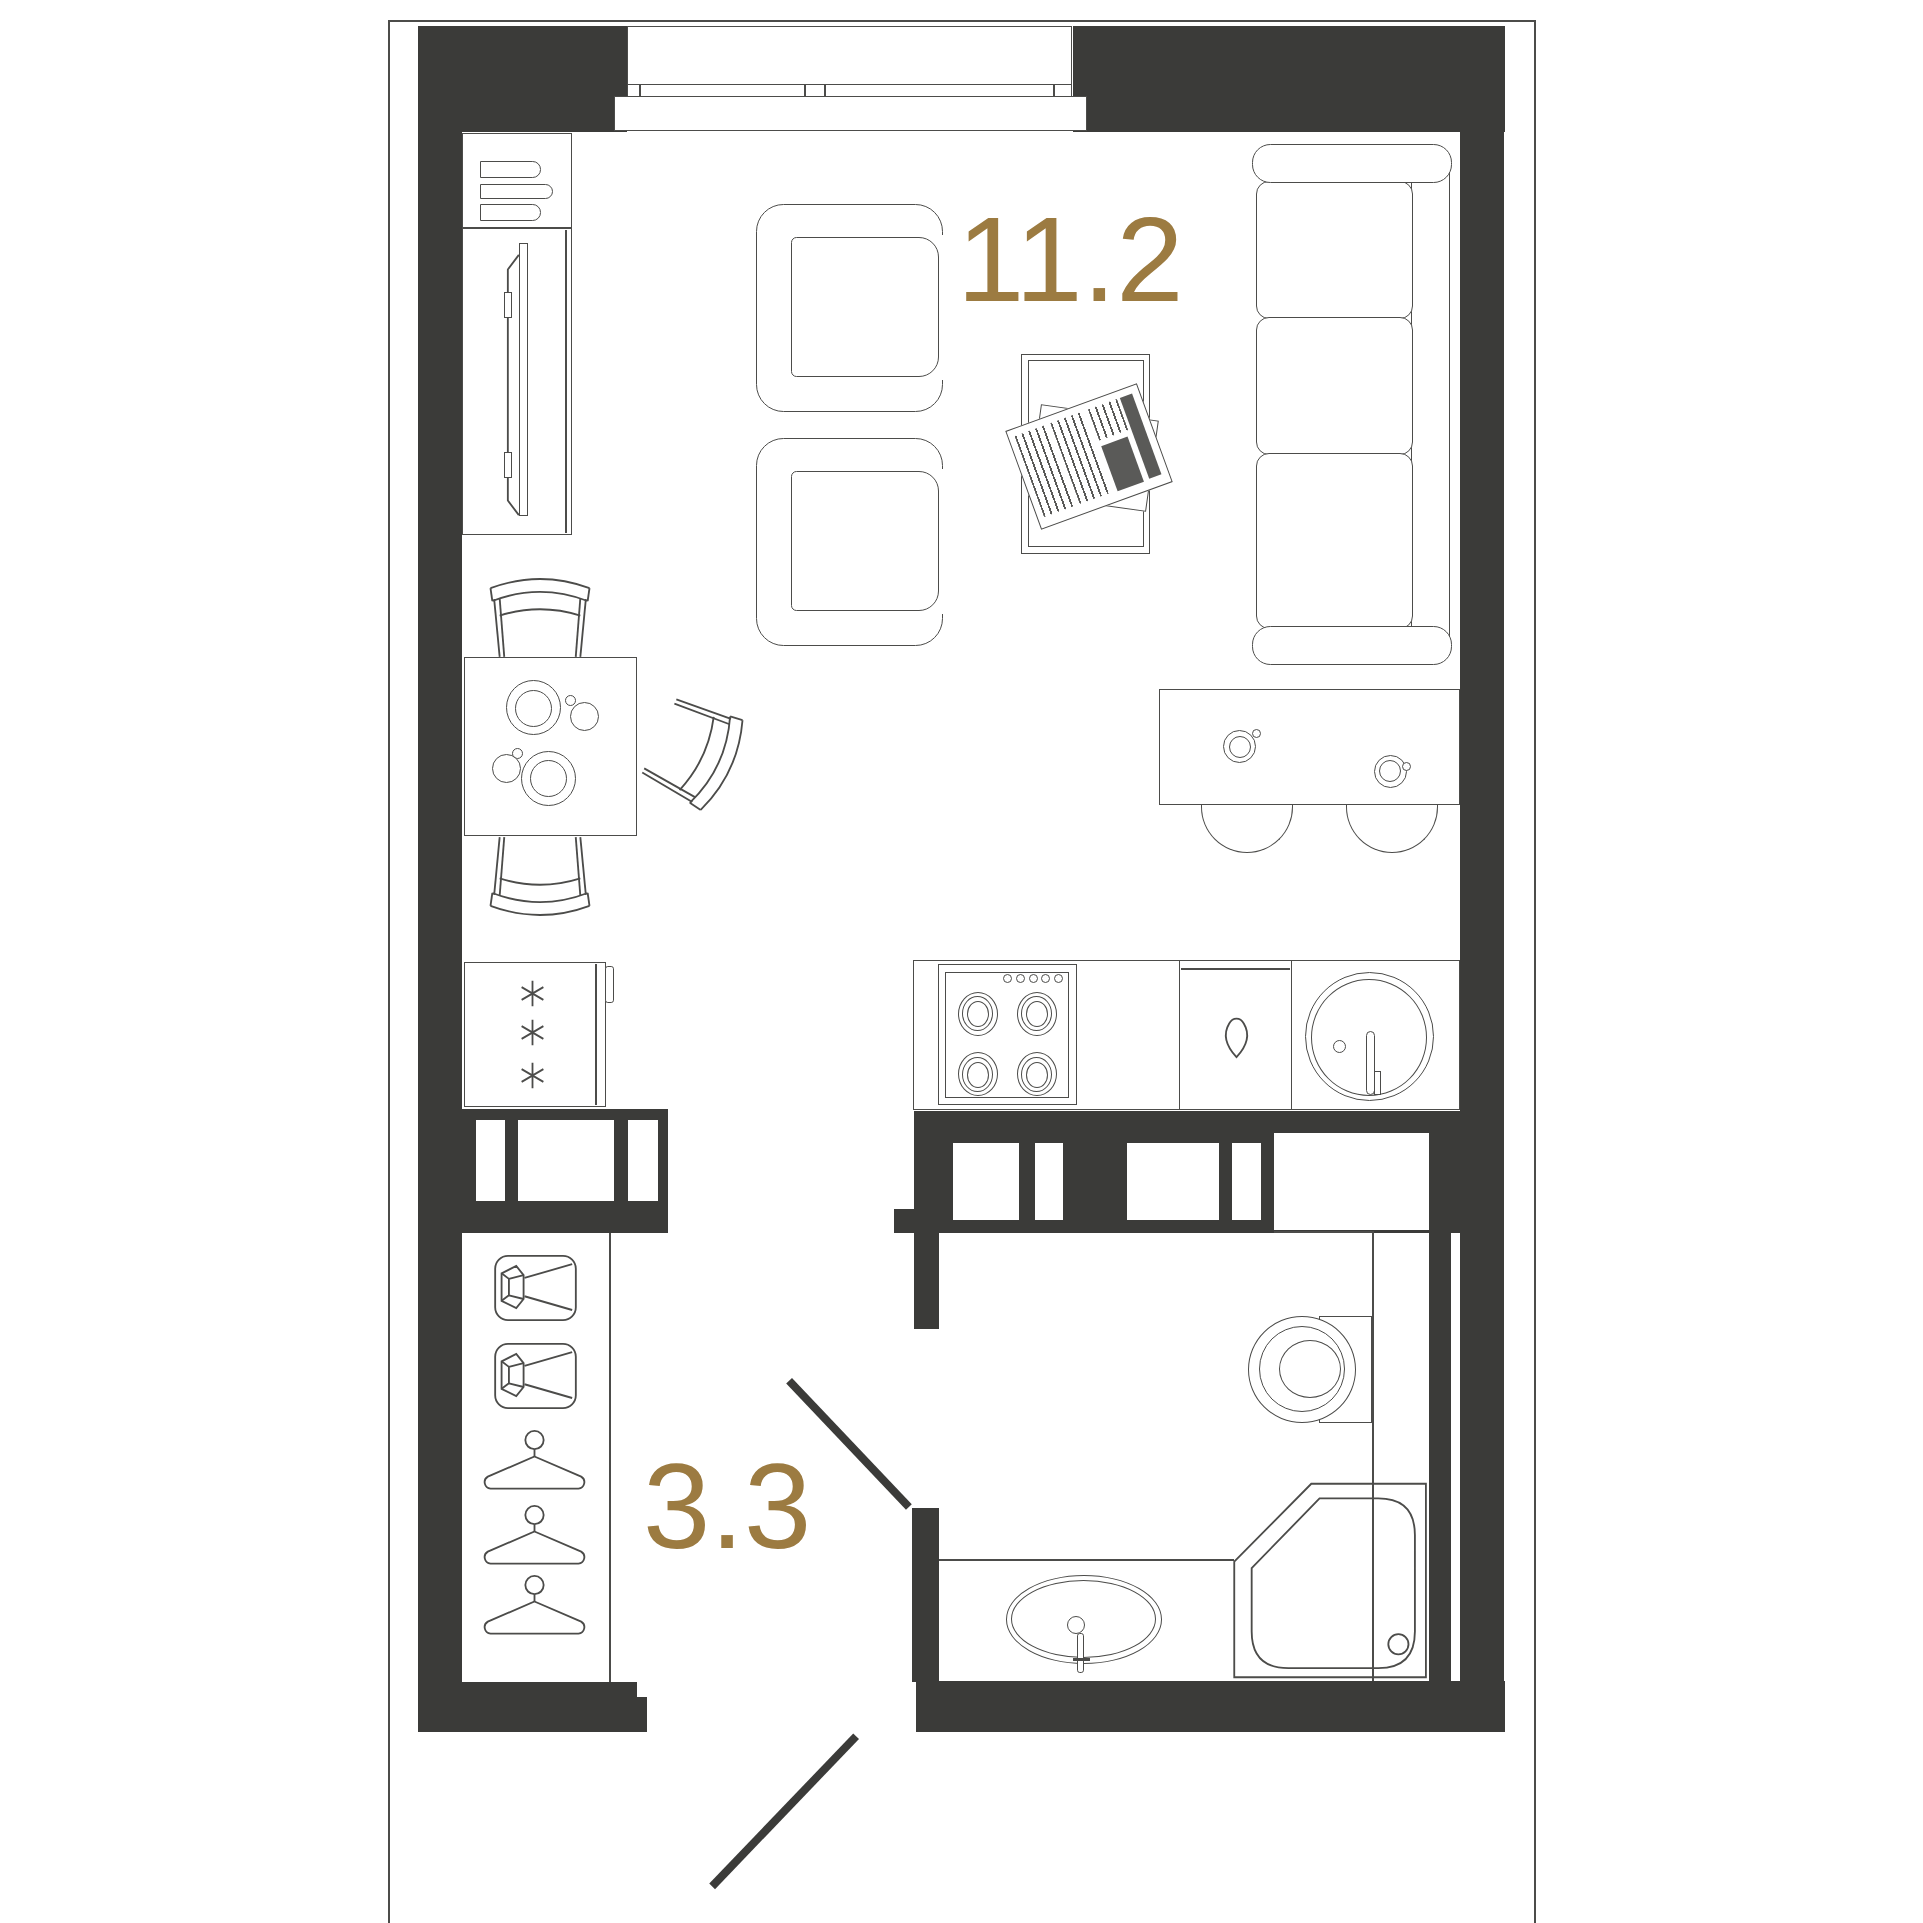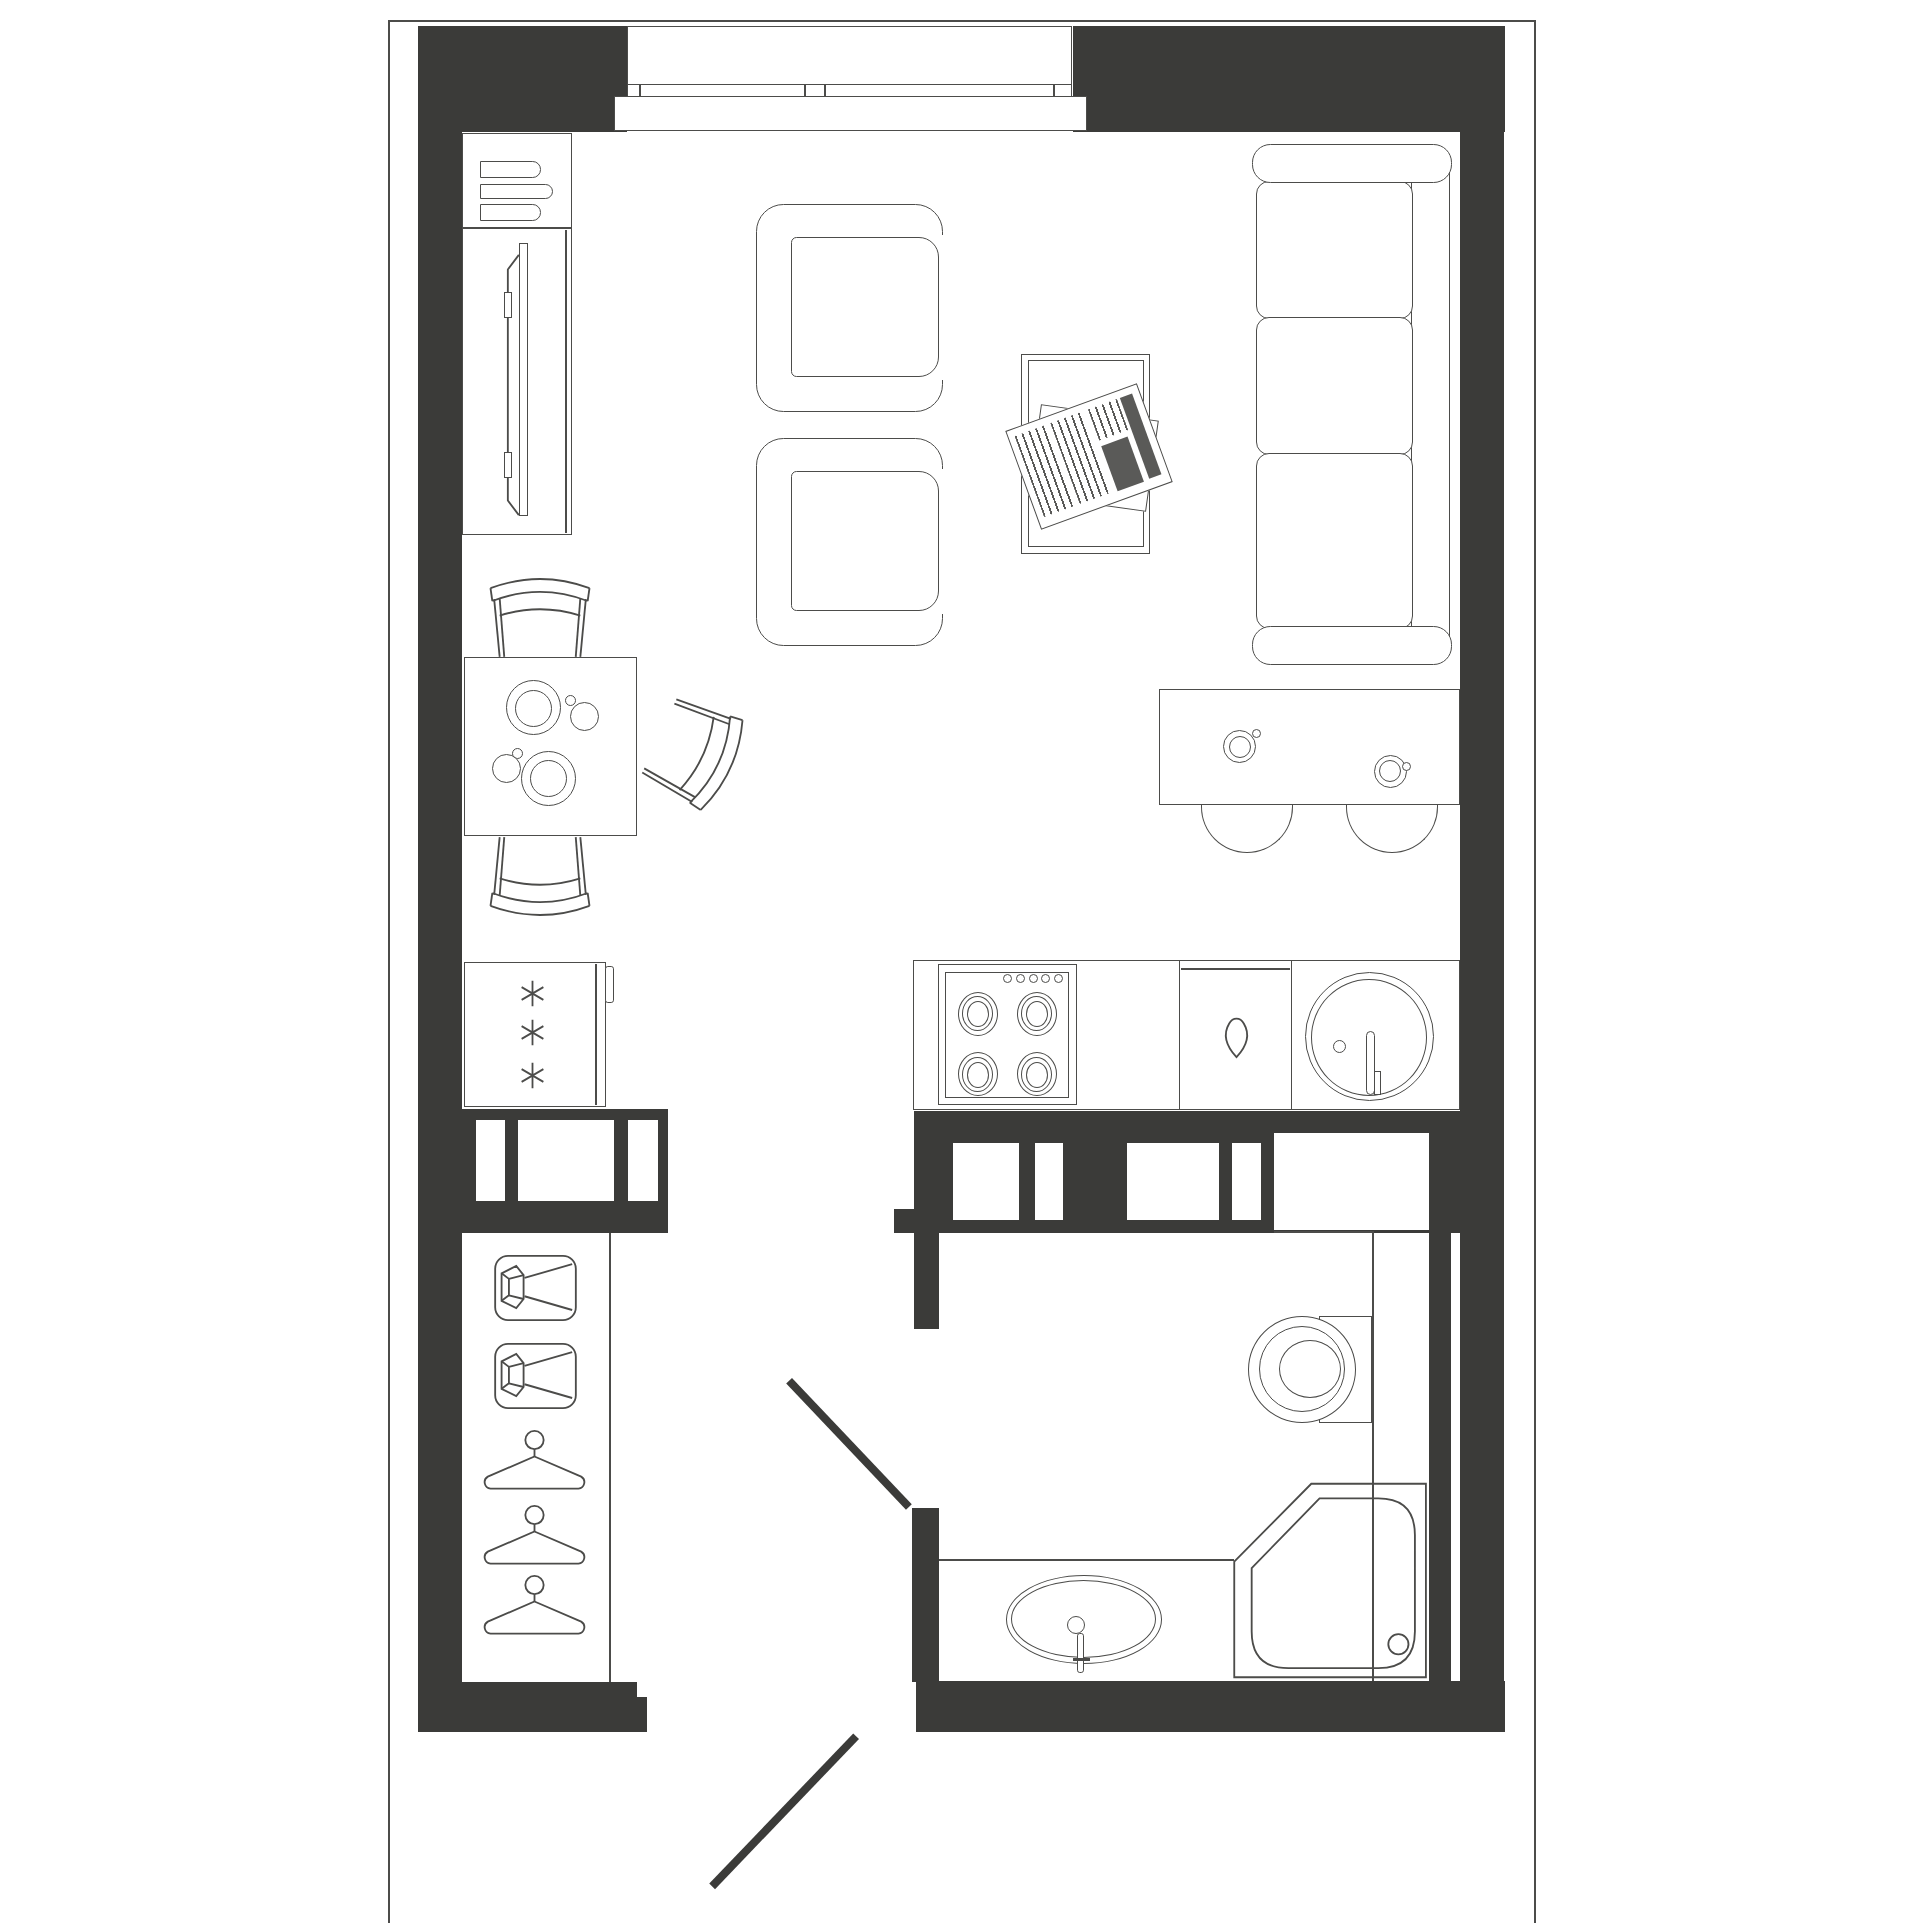--- a/index.html
+++ b/index.html
@@ -247,18 +247,20 @@
   <div class="bx round" style="left:1067px;top:1616px;width:18.4px;height:18.4px"></div>
   <div class="bx" style="left:1077px;top:1633px;width:7.3px;height:40px;border-radius:2.8px"></div>
   <div class="ln" style="left:1073px;top:1658px;width:16.5px;height:2.8px"></div>
 
   <svg style="left:1233px;top:1481px" width="196" height="199" viewBox="0 0 213 217">
     <path d="M1,88 L85,3 L210,3 L210,214 L1,214 Z"></path>
     <path d="M20,95 L94,19 L158,19 Q198,19 198,59 L198,164 Q198,204 158,204 L60,204 Q20,204 20,164 Z"></path>
     <circle cx="180" cy="178" r="11"></circle>
   </svg>
 
+  <div class="lbl" style="left:957px;top:199px">11.2</div>
+  <div class="lbl" style="left:643px;top:1446px">3.3</div>
 
   <div class="leaf" style="left:792px;top:1378px;width:174px;height:8.3px;transform:rotate(46.5deg)"></div>
   <div class="leaf" style="left:859px;top:1739px;width:208px;height:8.3px;transform:rotate(133.8deg)"></div>
 
 </div>
 
 
 </body></html>

